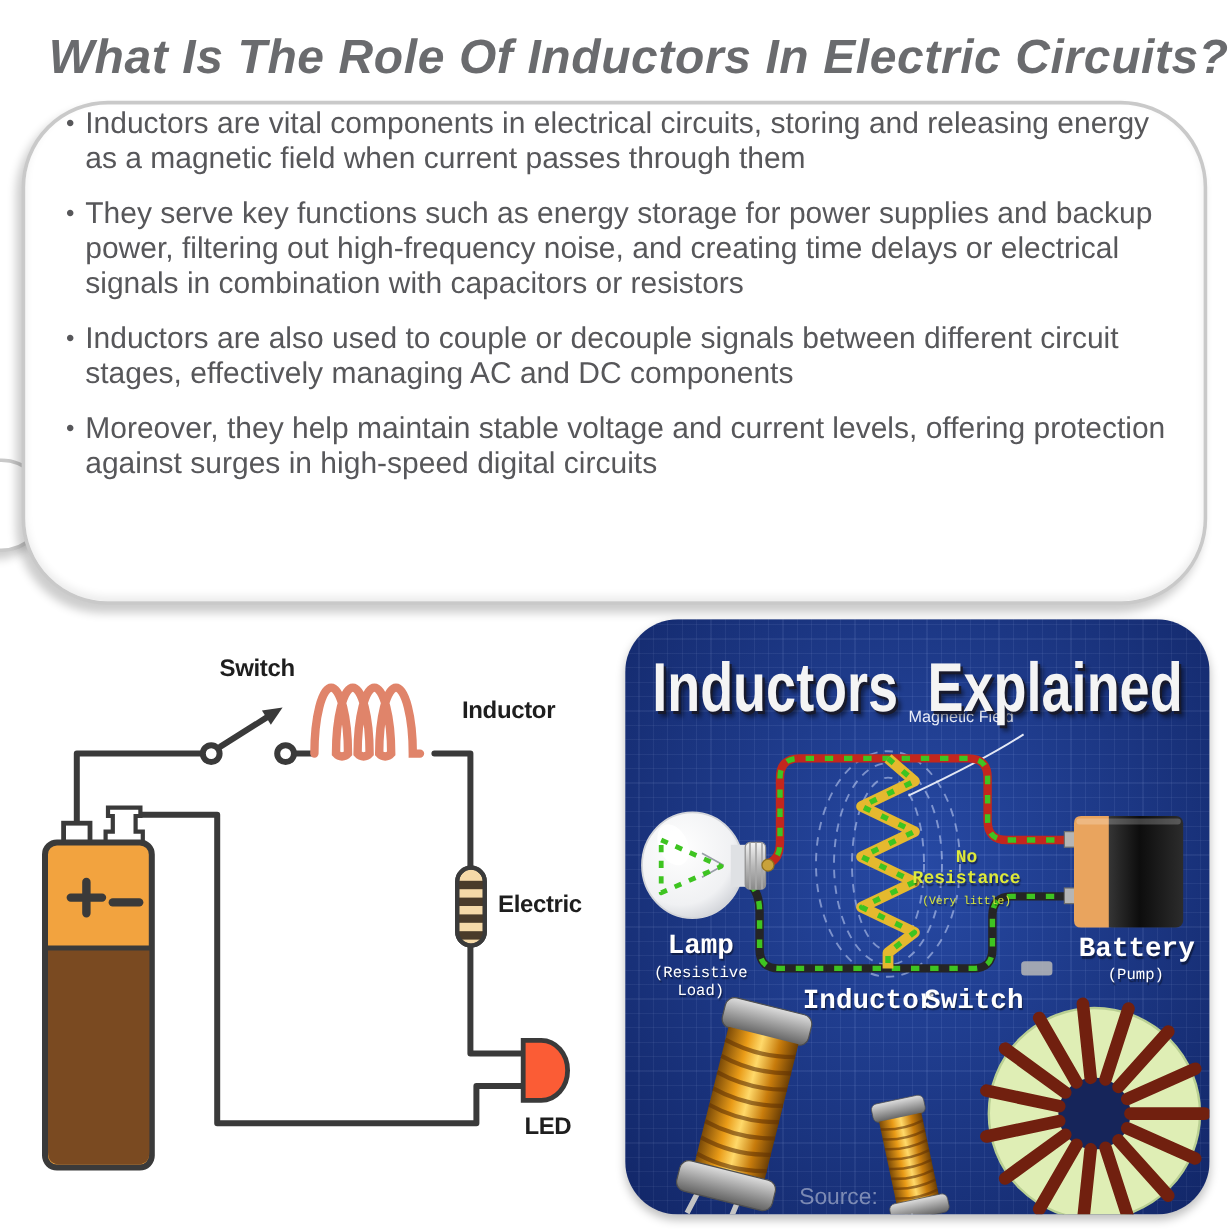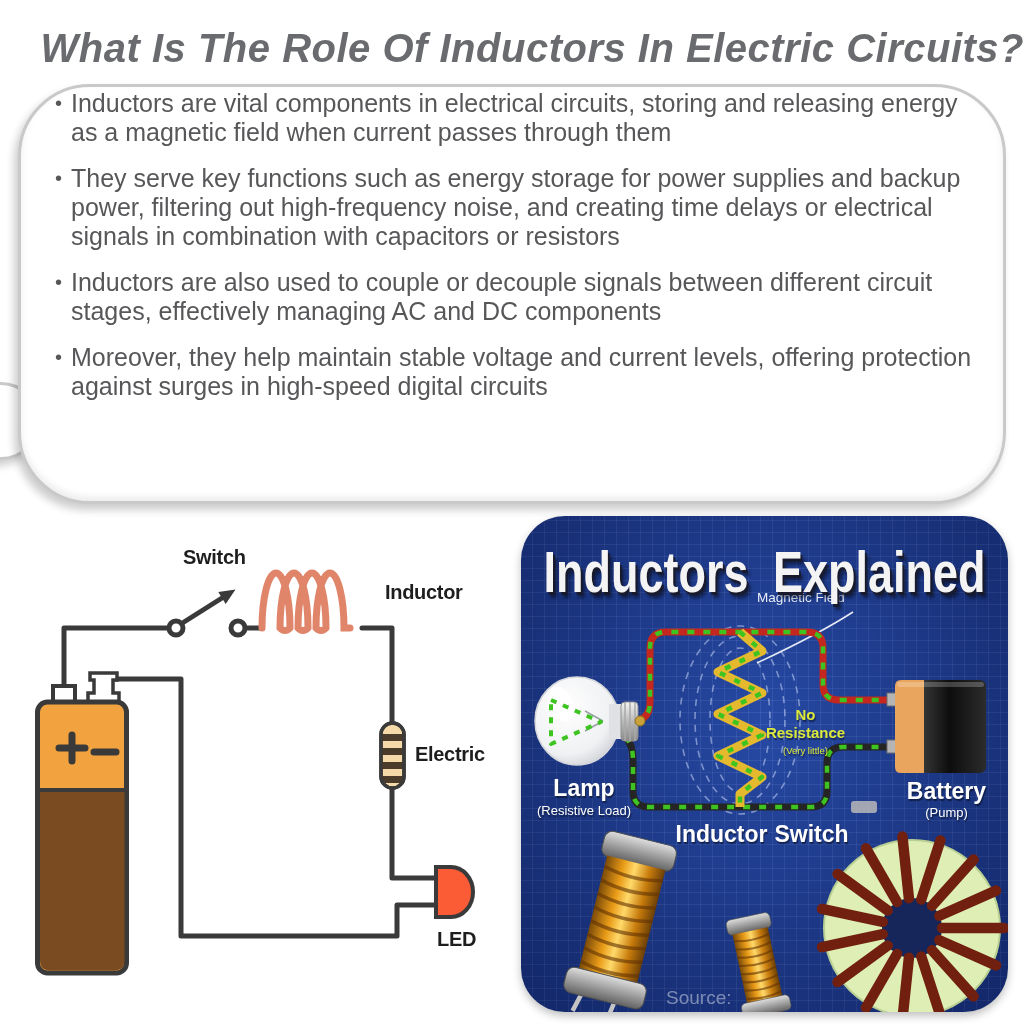--- a/index.html
+++ b/index.html
@@ -54,21 +54,21 @@
     position:absolute;top:24px;left:0;width:100%;margin:0;text-align:center;
     font-size:45px;font-weight:bold;color:#f4f4f4;word-spacing:12px;letter-spacing:0;
     transform:scaleY(1.28);transform-origin:top center;
     text-shadow:2px 2px 0 rgba(25,25,40,.9), 4px 4px 3px rgba(0,0,0,.45);
     z-index:3;
   }
   .mag-label{position:absolute;left:236px;top:74px;font-size:13.5px;color:#e9edf8;z-index:1;white-space:nowrap;}
   .exp-circuit{position:absolute;inset:0;z-index:2;}
   .exp-label{
     position:absolute;color:#fff;font-weight:bold;text-align:center;z-index:5;
-    font-family:Liberation Sans, sans-serif;text-shadow:1px 2px 1px rgba(0,0,0,.45);
+    font-family:Liberation Mono, monospace;text-shadow:1px 2px 1px rgba(0,0,0,.45);
   }
   .exp-source{position:absolute;left:145px;top:471px;width:200px;text-align:left;
     font-size:19px;color:rgba(205,212,228,.55);z-index:5;}
   .nores{color:var(--no-resistance-yellow);line-height:1.2;}
   
   .wire-red{stroke:var(--wire-red);stroke-width:7;fill:none;stroke-linejoin:round;}
   .wire-black{stroke:var(--wire-dark);stroke-width:7;fill:none;stroke-linejoin:round;}
   .dash-ov{stroke:var(--dash-green);stroke-width:4.5;fill:none;stroke-dasharray:7 9;stroke-linejoin:round;}
   .zig{stroke:var(--zigzag-yellow);stroke-width:9;fill:none;stroke-linejoin:round;}
   .zig-ov{stroke:var(--dash-green);stroke-width:4.5;fill:none;stroke-dasharray:6 10;stroke-linejoin:round;}

